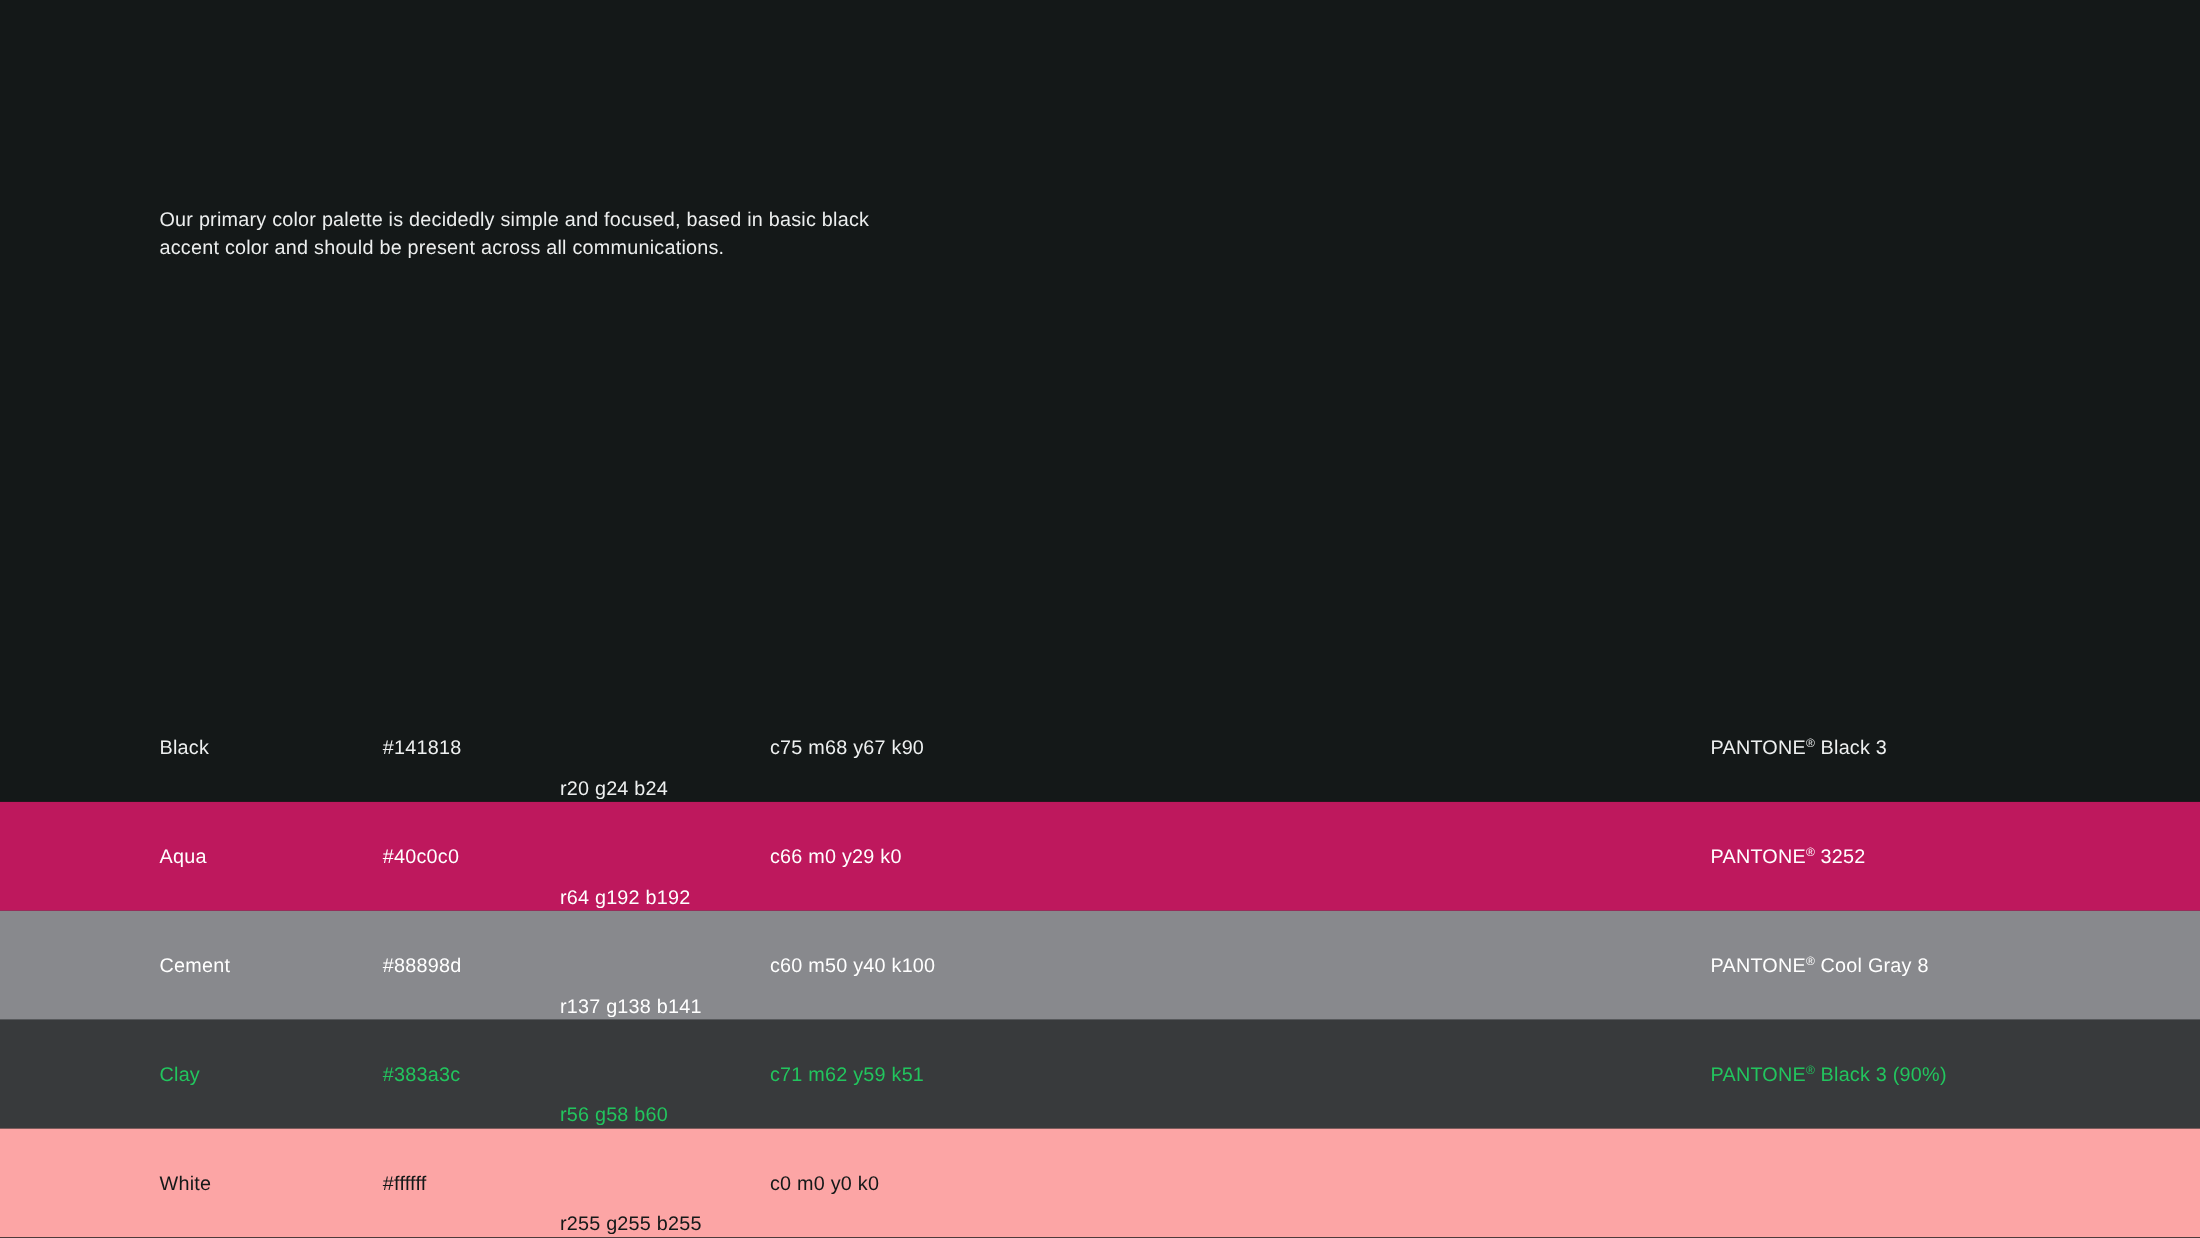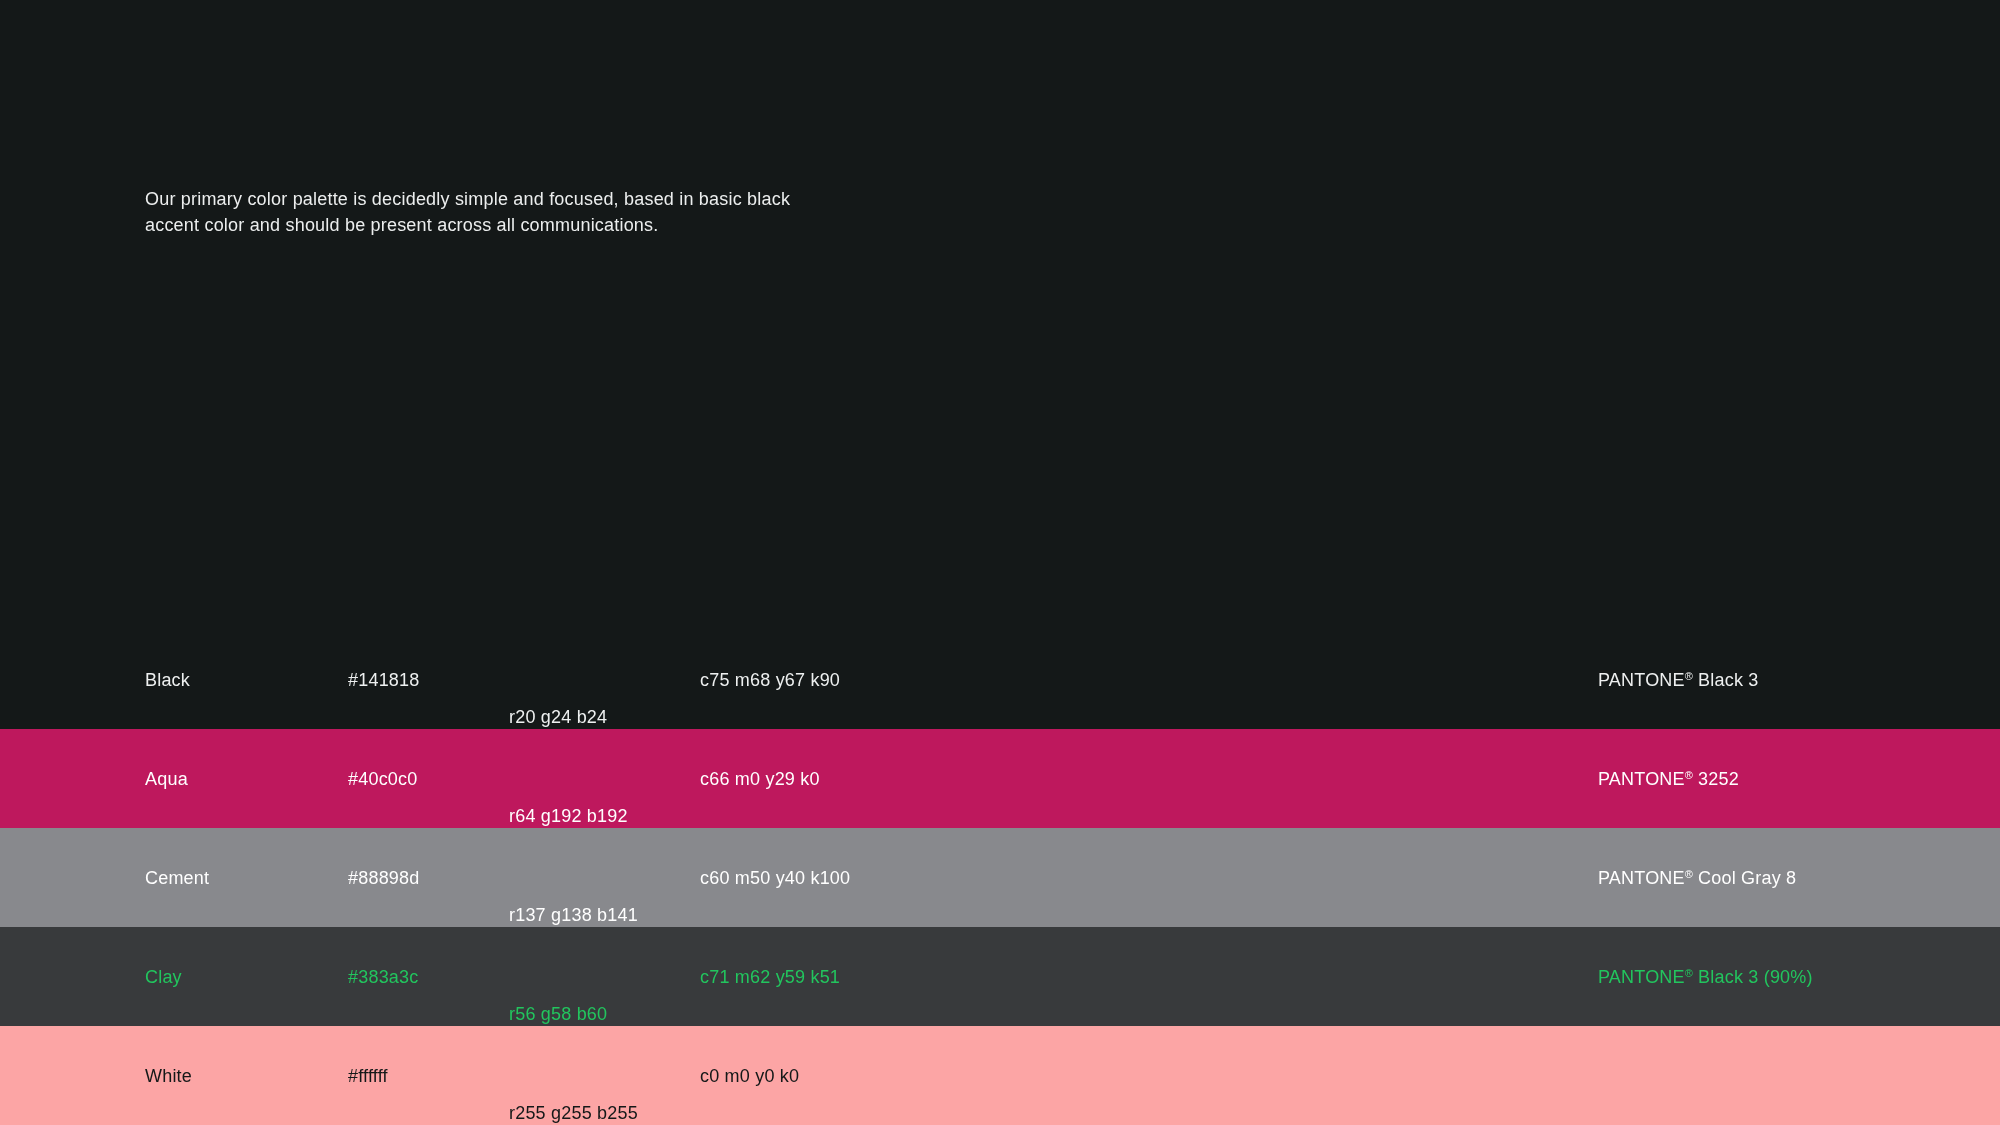--- a/index.html
+++ b/index.html
@@ -43,21 +43,21 @@
     transform: translateY(-50%);
     font-size: 18px;
     letter-spacing: 0.2px;
     white-space: nowrap;
     font-weight: 400;
   }
   .cell.name    { left: 145px; }
   .cell.hex     { left: 348px; }
   .cell.rgb     { left: 509px; margin-top: 37px; }
   .cell.cmyk    { left: 700px; text-align: right; }
-  .cell.pantone { left: 1555px; margin-left: 43px; }
+  .cell.pantone { left: 1555px; }
   .reg {
     font-size: 11px;
     vertical-align: 6px;
     letter-spacing: 0;
   }
 </style>
 </head>
 <body style="background-color: rgb(20, 24, 24);">
 
 <div class="intro">

